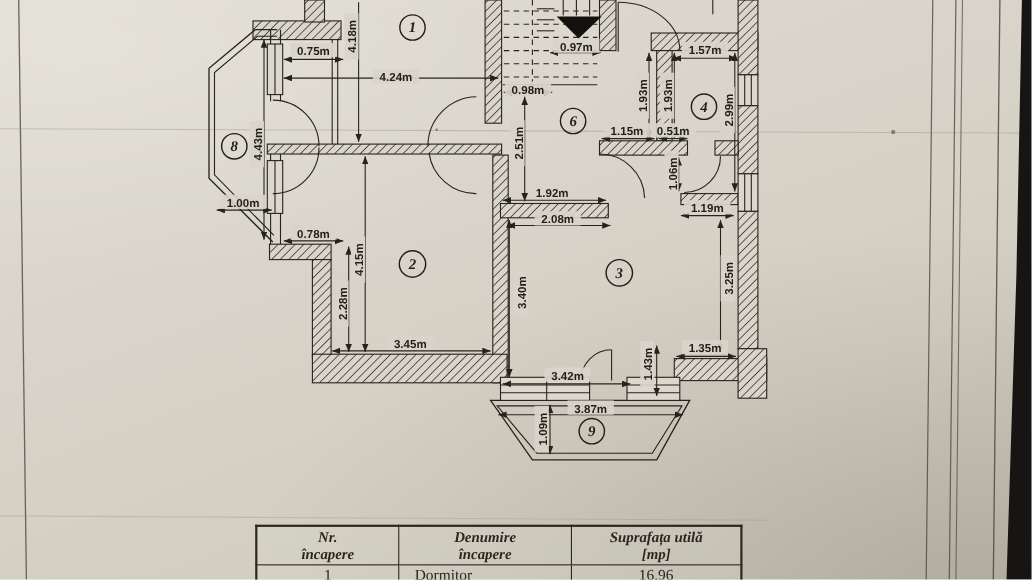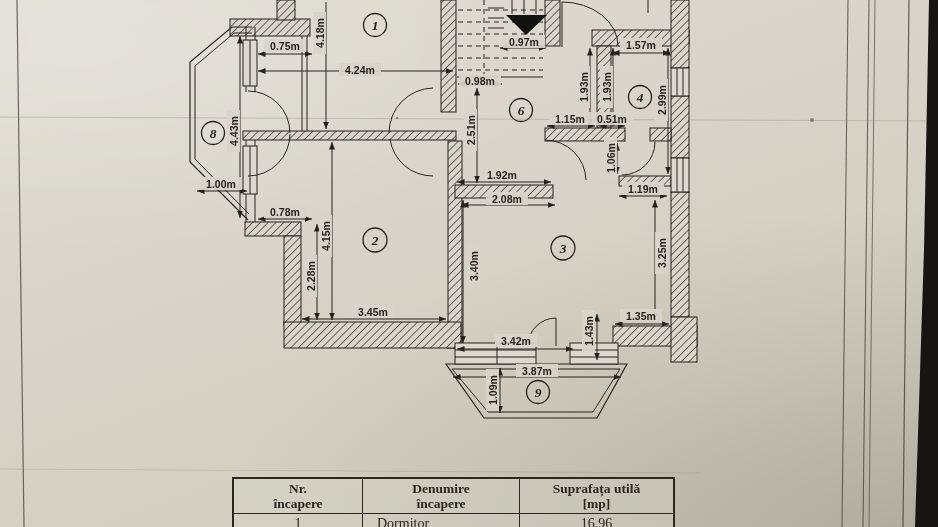--- a/index.html
+++ b/index.html
@@ -27,21 +27,21 @@
   .room text{font:italic 600 13.5px "Liberation Serif",serif;fill:#221f1a;text-anchor:middle;}
   .crease{stroke:#7d7668;stroke-width:1;}
   .rtable{
     position:absolute;left:232px;top:477px;width:437px;
     border-collapse:collapse;table-layout:fixed;
     font-family:"Liberation Serif",serif;color:#2b261f;
     background:rgba(218,214,203,.35);
   }
   .rtable,.rtable th,.rtable td{border:1.4px solid #2b261f;}
   .rtable{border-width:2px;}
-  .rtable th{font-weight:600;font-size:13.5px;line-height:15px;padding:2px 0;height:30px;text-align:center;vertical-align:middle;}
+  .rtable th{font-weight:600;font-size:13.5px;line-height:15px;padding:2px 0;height:30px;text-align:center;vertical-align:middle;font-style:italic;}
   .rtable td{font-size:14px;height:24px;vertical-align:top;padding-top:2px;}
   .c-nr{width:128px;text-align:center;}
   .c-name{width:156px;text-align:left;padding-left:14px;}
   .c-area{width:153px;text-align:center;}
 </style>
 </head>
 <body>
 
 <div class="stage">
 

